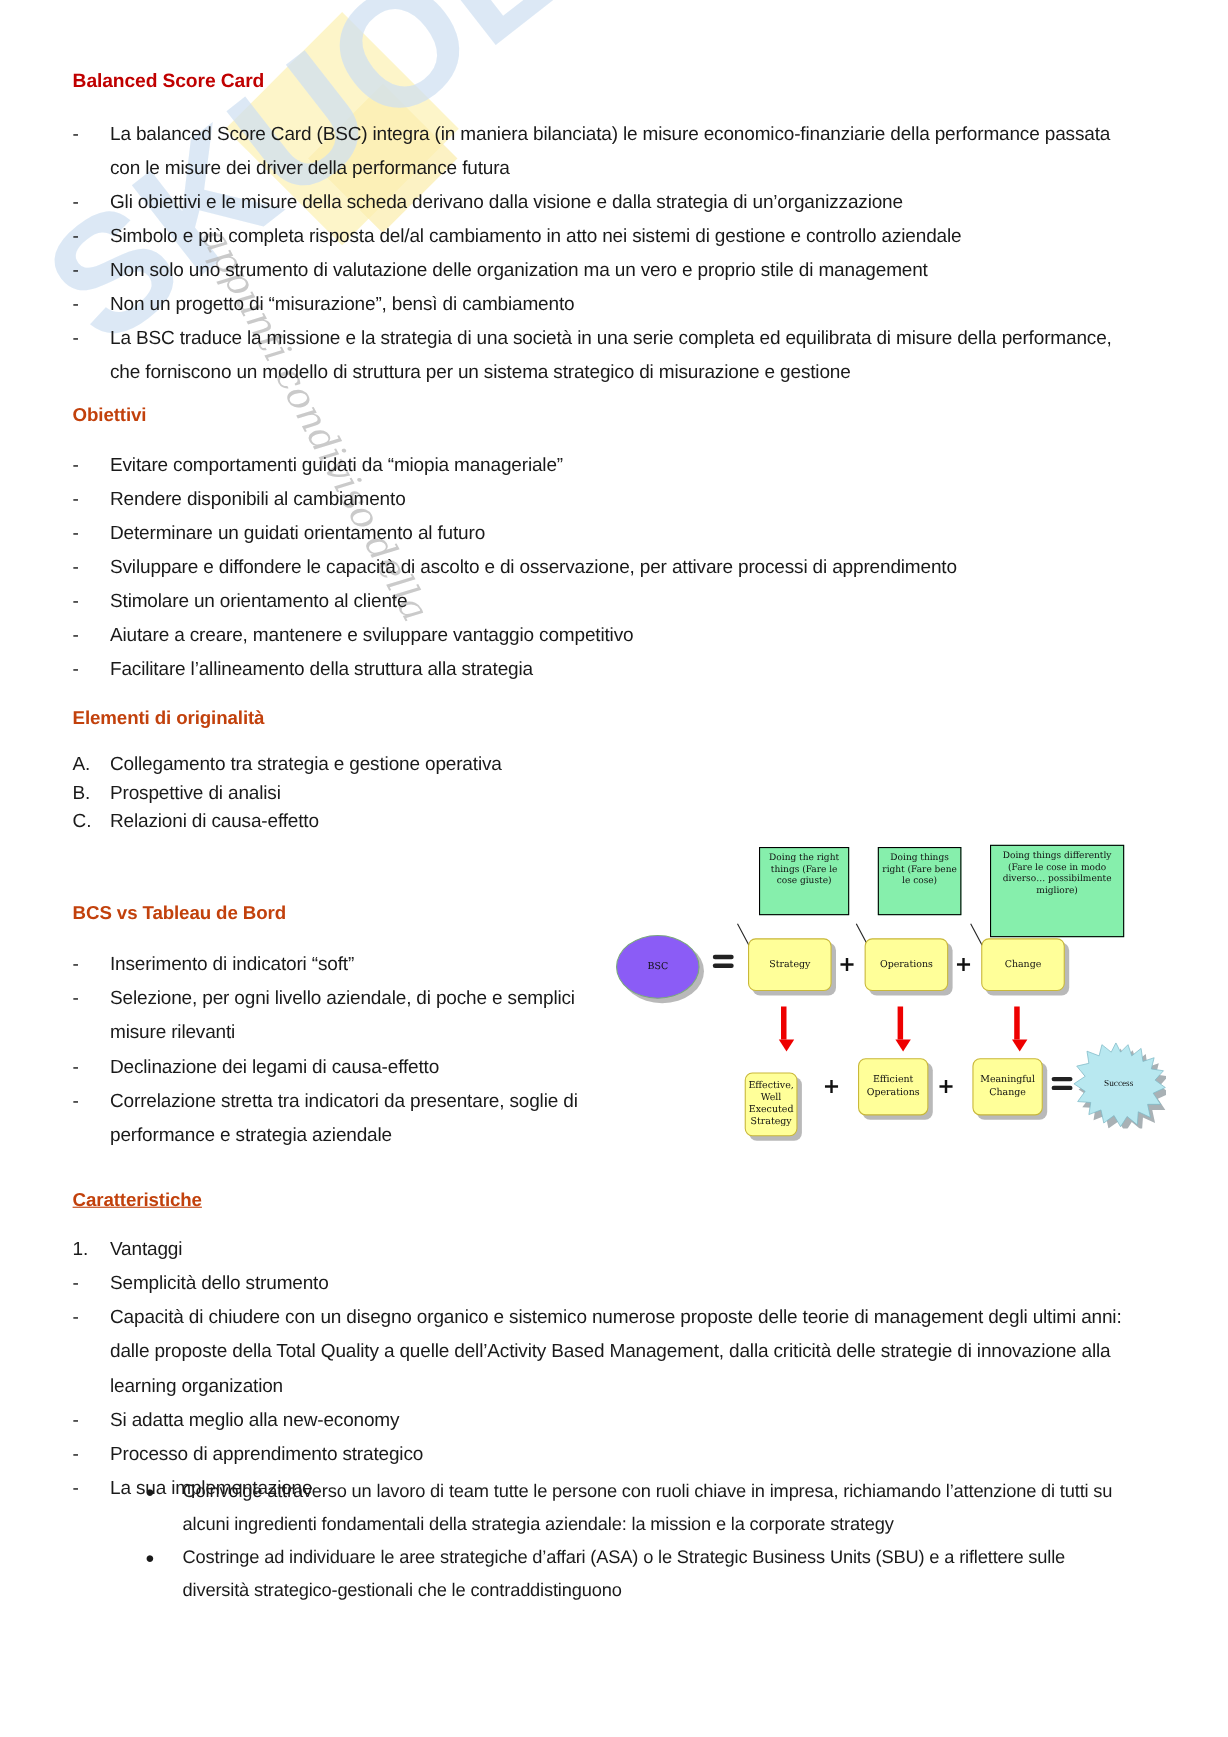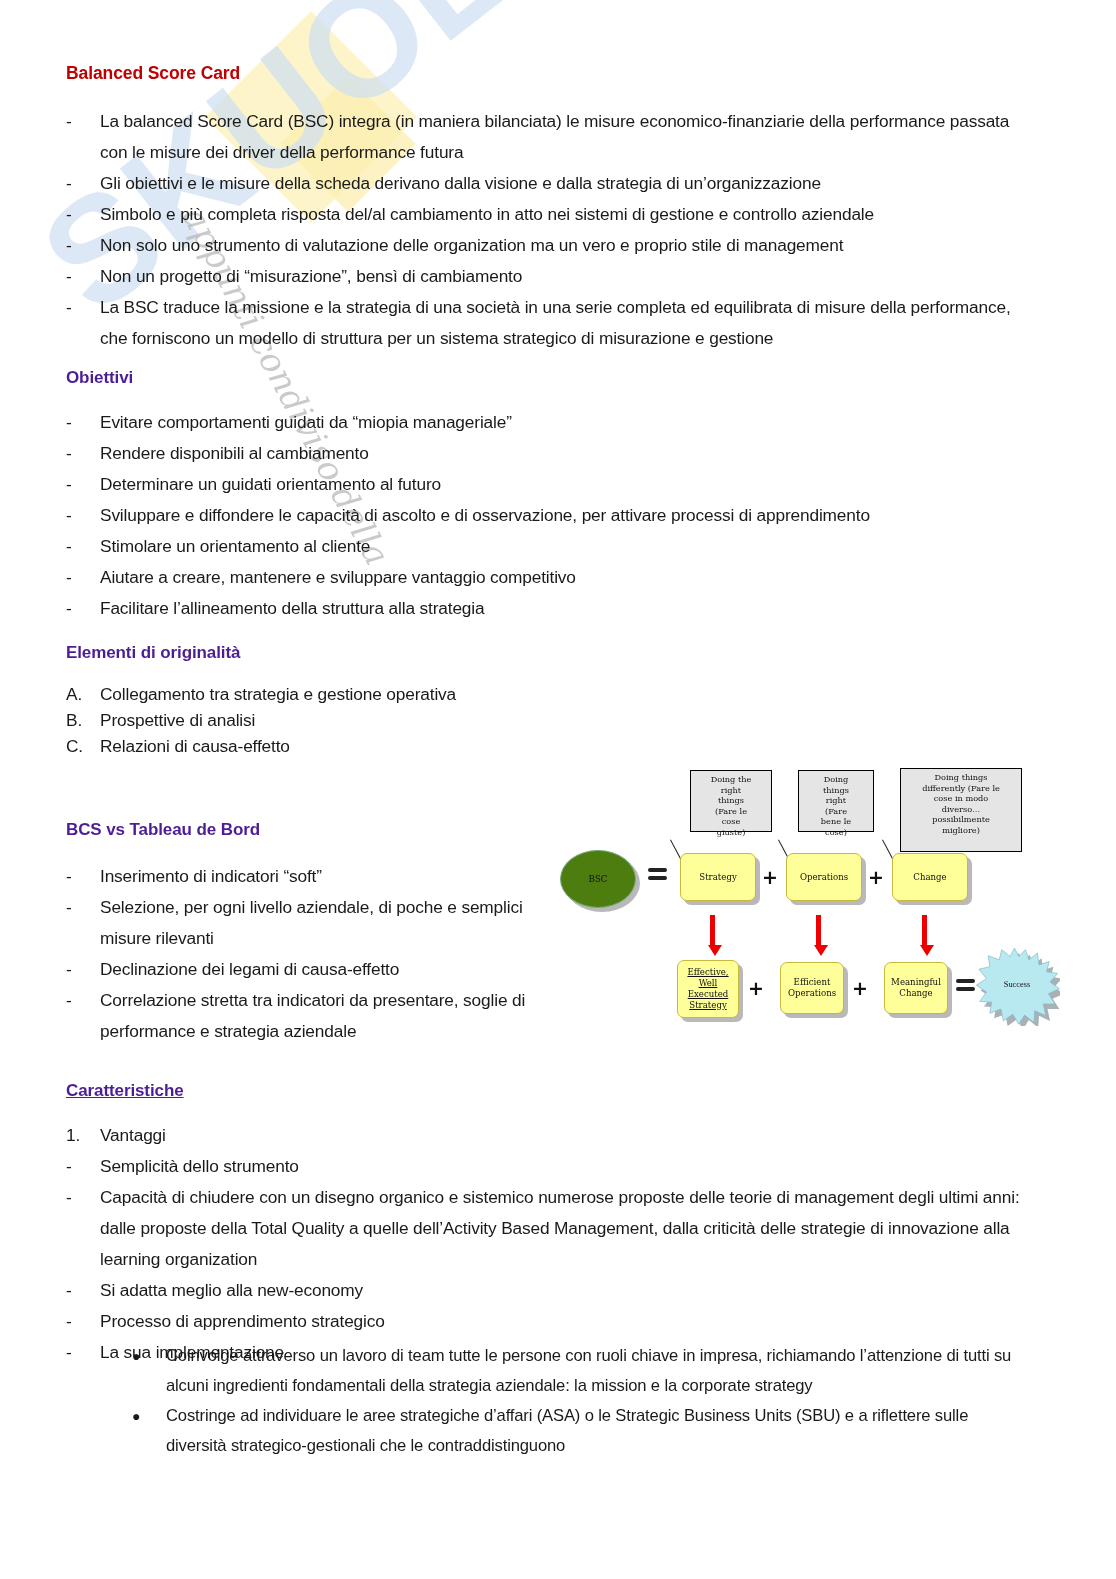--- a/index.html
+++ b/index.html
@@ -87,21 +87,21 @@
     font-size: 17.5px;
     font-weight: bold;
     color: #c00000;
     letter-spacing: -0.1px;
   }
   .section-head {
     position: absolute;
     left: 66px;
     font-size: 17px;
     font-weight: bold;
-    color: #4c1d95;
+    color: #c2410c;
     letter-spacing: -0.1px;
   }
   .list {
     position: absolute;
     left: 66px;
     color: #1a1a1a;
     font-size: 17.3px;
     line-height: 31px;
     letter-spacing: -0.15px;
   }
@@ -136,47 +136,47 @@
     left: 556px;
     top: 760px;
     width: 530px;
     height: 290px;
     z-index: 3;
     font-family: "DejaVu Serif", serif;
   }
   .cal {
     position: absolute;
     border: 1px solid #000;
-    background: #e5e5e5;
+    background: #86efac;
     font-size: 8.2px;
     line-height: 10.5px;
     text-align: center;
     color: #111;
-    padding: 3px 16px;
+    padding: 3px 2px;
     box-sizing: border-box;
   }
   .ybox {
     position: absolute;
     background: #ffff99;
     border: 1px solid #c9b83a;
     border-radius: 7px;
     box-shadow: 4px 4px 0 0 rgba(128,128,128,.55);
     font-size: 8.6px;
     color: #111;
     display: flex;
     align-items: center;
     justify-content: center;
     text-align: center;
     box-sizing: border-box;
     line-height: 11px;
     padding: 2px;
   }
   .bsc-ell {
     position: absolute;
-    background: #4d7c0f;
+    background: #8b5cf6;
     border: 1px solid #7aa87c;
     border-radius: 50%;
     box-shadow: 4px 4px 0 0 rgba(128,128,128,.55);
     display: flex;
     align-items: center;
     justify-content: center;
     font-size: 8.6px;
     color: #111;
     text-align: right;
   }
@@ -385,21 +385,21 @@
         </div>
       <div class="arrow" style="left:258px; top:155px;">
           <div class="shaft"></div>
           <div class="head"></div>
         </div>
       <div class="arrow" style="left:364px; top:155px;">
           <div class="shaft"></div>
           <div class="head"></div>
         </div>
 
-      <div class="ybox" style="left:121px; top:200px; width:62px; height:58px;text-decoration:underline;">Effective, Well Executed Strategy</div>
+      <div class="ybox" style="left:121px; top:215px; width:48px; height:58px;">Effective, Well Executed Strategy</div>
       <div class="plus" style="left:192px; top:219px;">+</div>
       <div class="ybox" style="left:224px; top:202px; width:64px; height:52px;">Efficient Operations</div>
       <div class="plus" style="left:296px; top:219px;">+</div>
       <div class="ybox" style="left:328px; top:202px; width:64px; height:52px;">Meaningful Change</div>
 
       <div class="eqsign" style="left:400px; top:219px;">
           <i></i>
           <i></i>
         </div>
 

